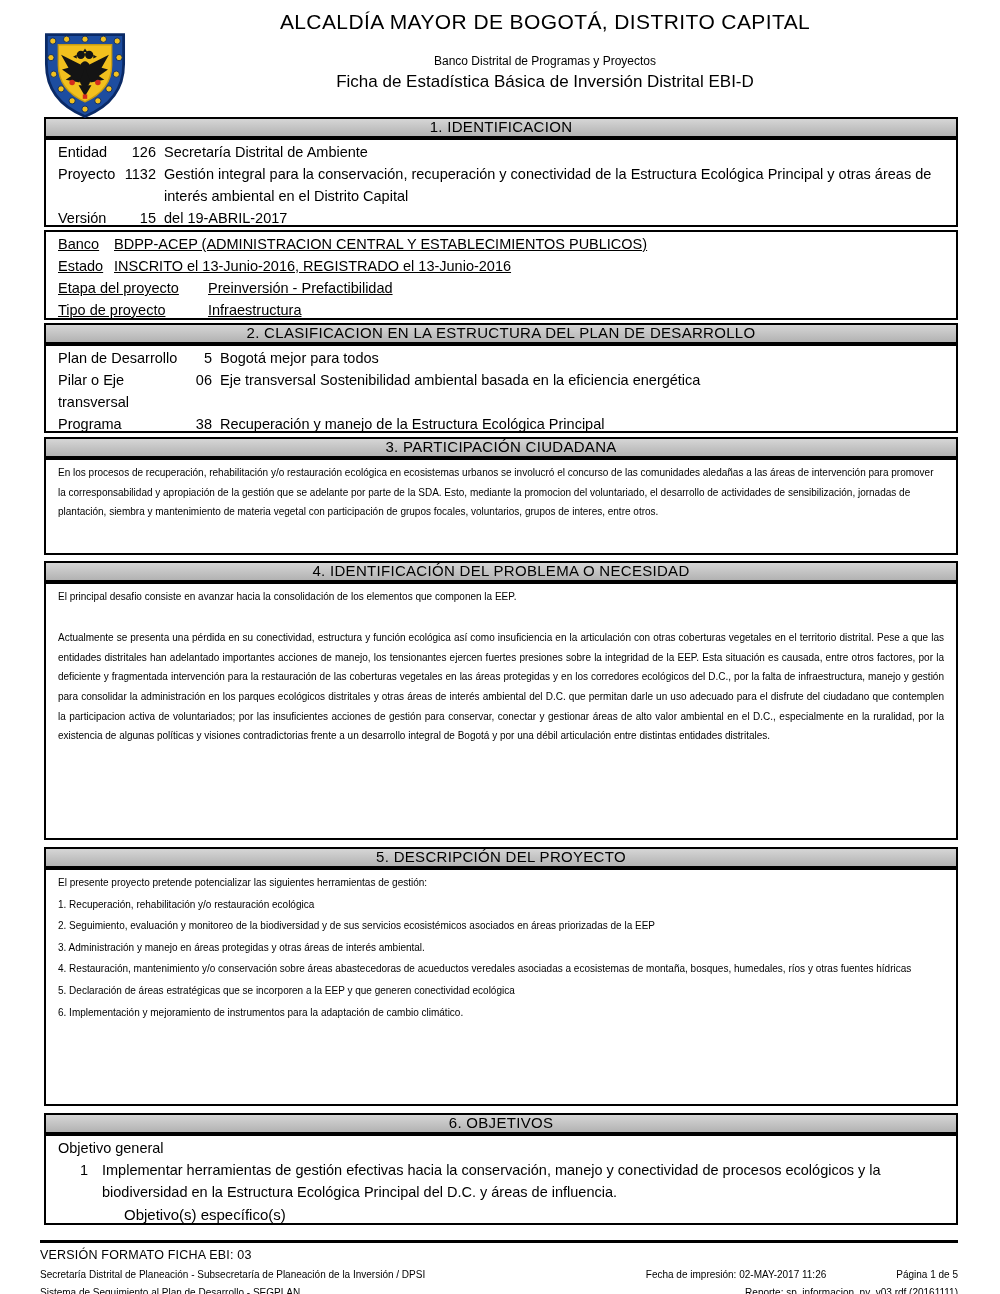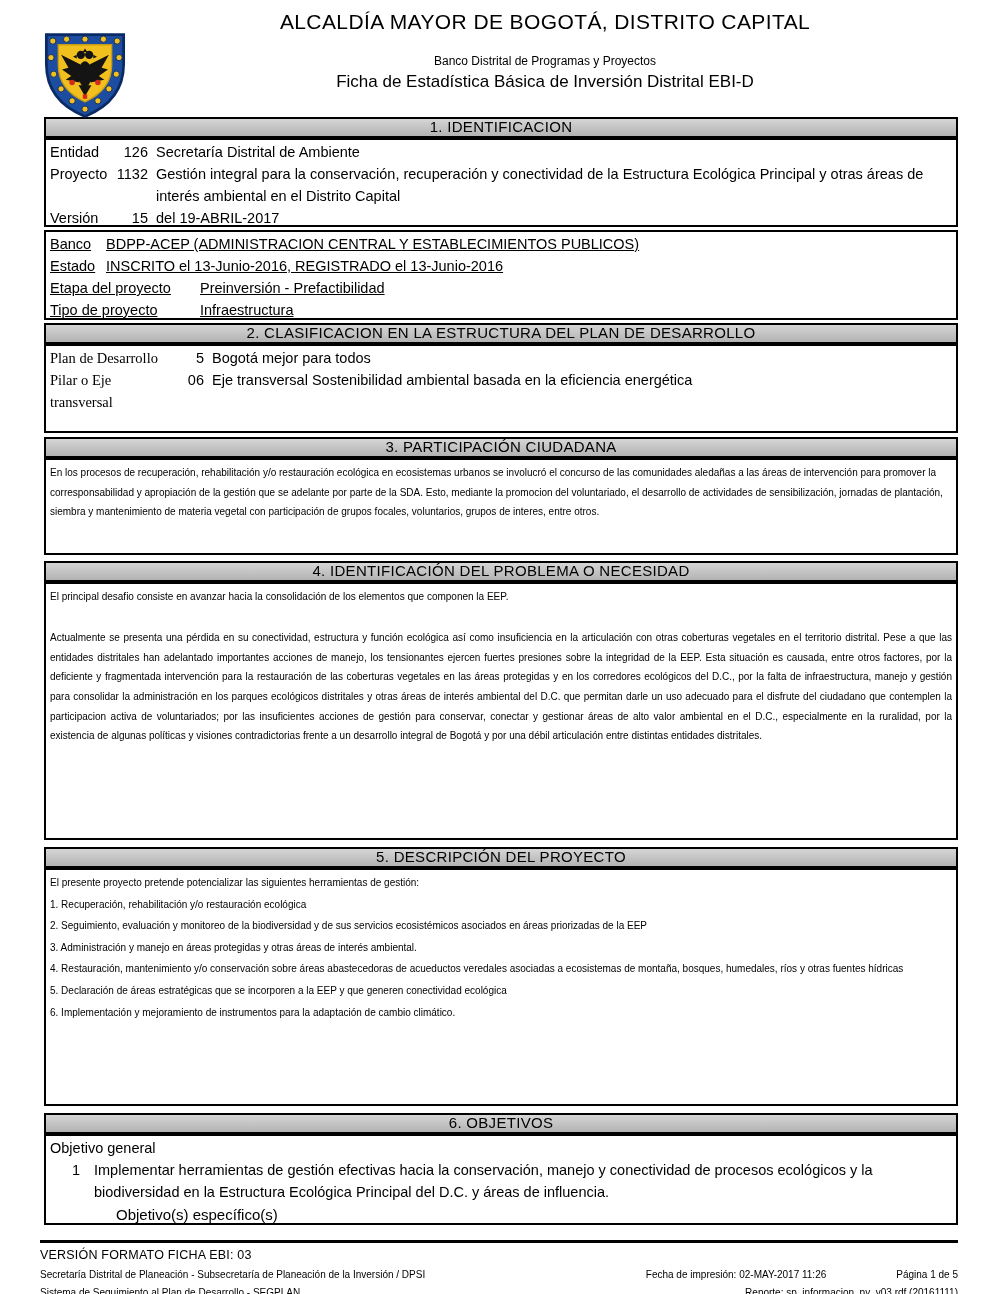--- a/index.html
+++ b/index.html
@@ -20,31 +20,31 @@
   .title-sub  { font-size:12px; margin-top:20px; }
   .title-doc  { font-size:17px; margin-top:4px; }
   
   .main { margin-left:44px; width:914px; }
   .sec-bar {
     height:21px; border:2px solid #000;
     background:linear-gradient(#d6d6d6, #b2b2b2);
     text-align:center; font-size:15px; line-height:16.5px;
     letter-spacing:.3px;
   }
-  .box { border:2px solid #000; background:#fff; padding:1px 4px; overflow:hidden; }
+  .box { border:2px solid #000; background:#fff; padding:1px 12px; overflow:hidden; }
   .mb3 { margin-bottom:3px; } .mb4 { margin-bottom:4px; }
   .mb6 { margin-bottom:6px; } .mb7 { margin-bottom:7px; }
   .h89 { height:89px; } .h90 { height:90px;text-decoration:underline; } .h97 { height:97px; }
   .h258 { height:258px; } .h238 { height:238px; } .h91 { height:91px; }
   .row { display:flex; font-size:14.5px; line-height:22px; }
   .lbl1 { flex:none; width:62px; }
   .code1 { flex:none; width:36px; text-align:right; margin-right:8px; }
   .lbl-sm { flex:none; width:56px; }
   .lbl-lg { flex:none; width:150px; }
-  .lbl-c { flex:none; width:124px;font-family:Liberation Serif, serif; }
+  .lbl-c { flex:none; width:124px; }
   .code-c { flex:none; width:30px; text-align:right; margin-right:8px; }
   .val { flex:1; }
   .ptext { font-size:10px; line-height:19.6px; padding-top:2px; }
   .justify { text-align:justify; }
   .pgap { height:19.6px; }
   .obj-label { font-size:14.5px; line-height:22px; }
   .obj-row { display:flex; font-size:14.5px; line-height:22px; }
   .obj-num { flex:none; width:22px; text-align:right; margin-right:14px; margin-left:8px; }
   .obj-text { flex:1; }
   .specific { margin-left:66px; font-size:15px; line-height:24px; }
@@ -154,20 +154,25 @@
       <div class="row">
         <span class="lbl-c">Plan de Desarrollo</span>
         <span class="code-c">5</span>
         <span class="val">Bogotá mejor para todos</span>
       </div>
       <div class="row">
         <span class="lbl-c">Pilar o Eje transversal</span>
         <span class="code-c">06</span>
         <span class="val">Eje transversal Sostenibilidad ambiental basada en la eficiencia energética</span>
       </div>
+      <div class="row">
+        <span class="lbl-c">Programa</span>
+        <span class="code-c">38</span>
+        <span class="val">Recuperación y manejo de la Estructura Ecológica Principal</span>
+      </div>
     </div>
 
     <div class="sec-bar">3. PARTICIPACIÓN CIUDADANA</div>
     <div class="box h97 mb6">
       <div class="ptext">En los procesos de recuperación, rehabilitación y/o restauración ecológica en ecosistemas urbanos se involucró el concurso de las comunidades aledañas a las áreas de intervención para promover la corresponsabilidad y apropiación de la gestión que se adelante por parte de la SDA. Esto, mediante la promocion del voluntariado, el desarrollo de actividades de sensibilización, jornadas de plantación, siembra y mantenimiento de materia vegetal con participación de grupos focales, voluntarios, grupos de interes, entre otros.</div>
     </div>
 
     <div class="sec-bar">4. IDENTIFICACIÓN DEL PROBLEMA O NECESIDAD</div>
     <div class="box h258 mb7">
       <div class="ptext">El principal desafio consiste en avanzar hacia la consolidación de los elementos que componen la EEP.</div>

